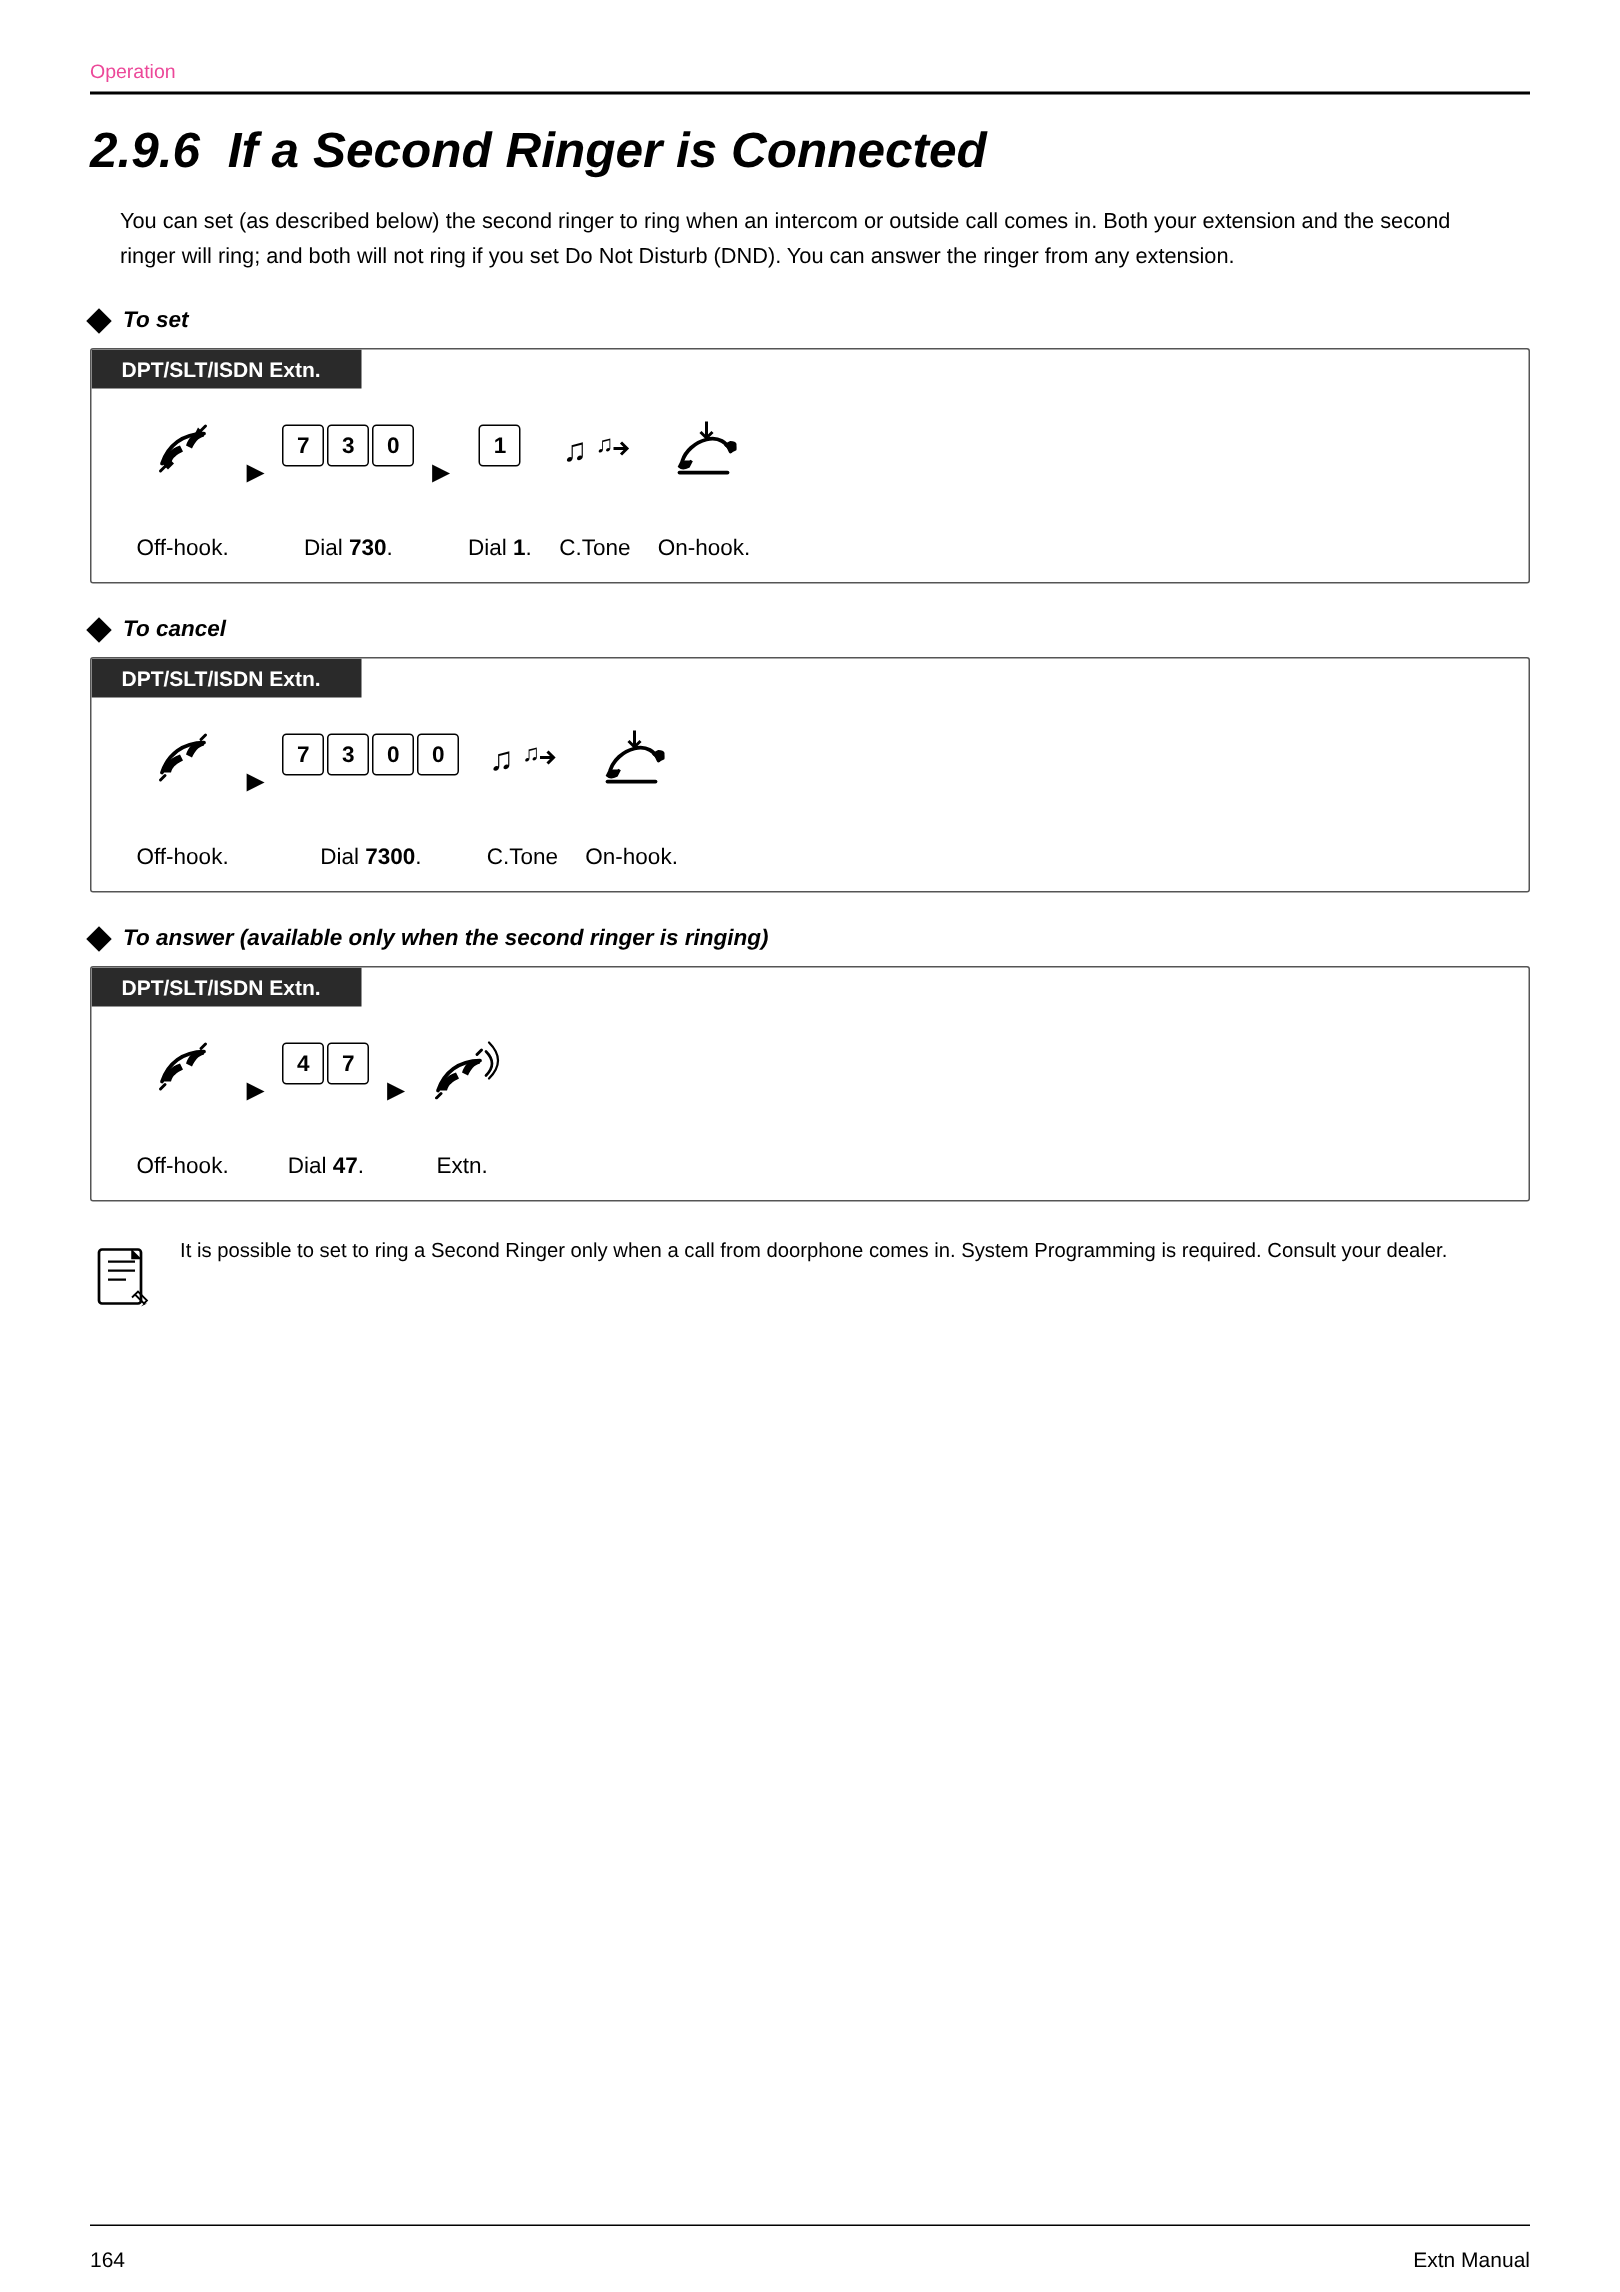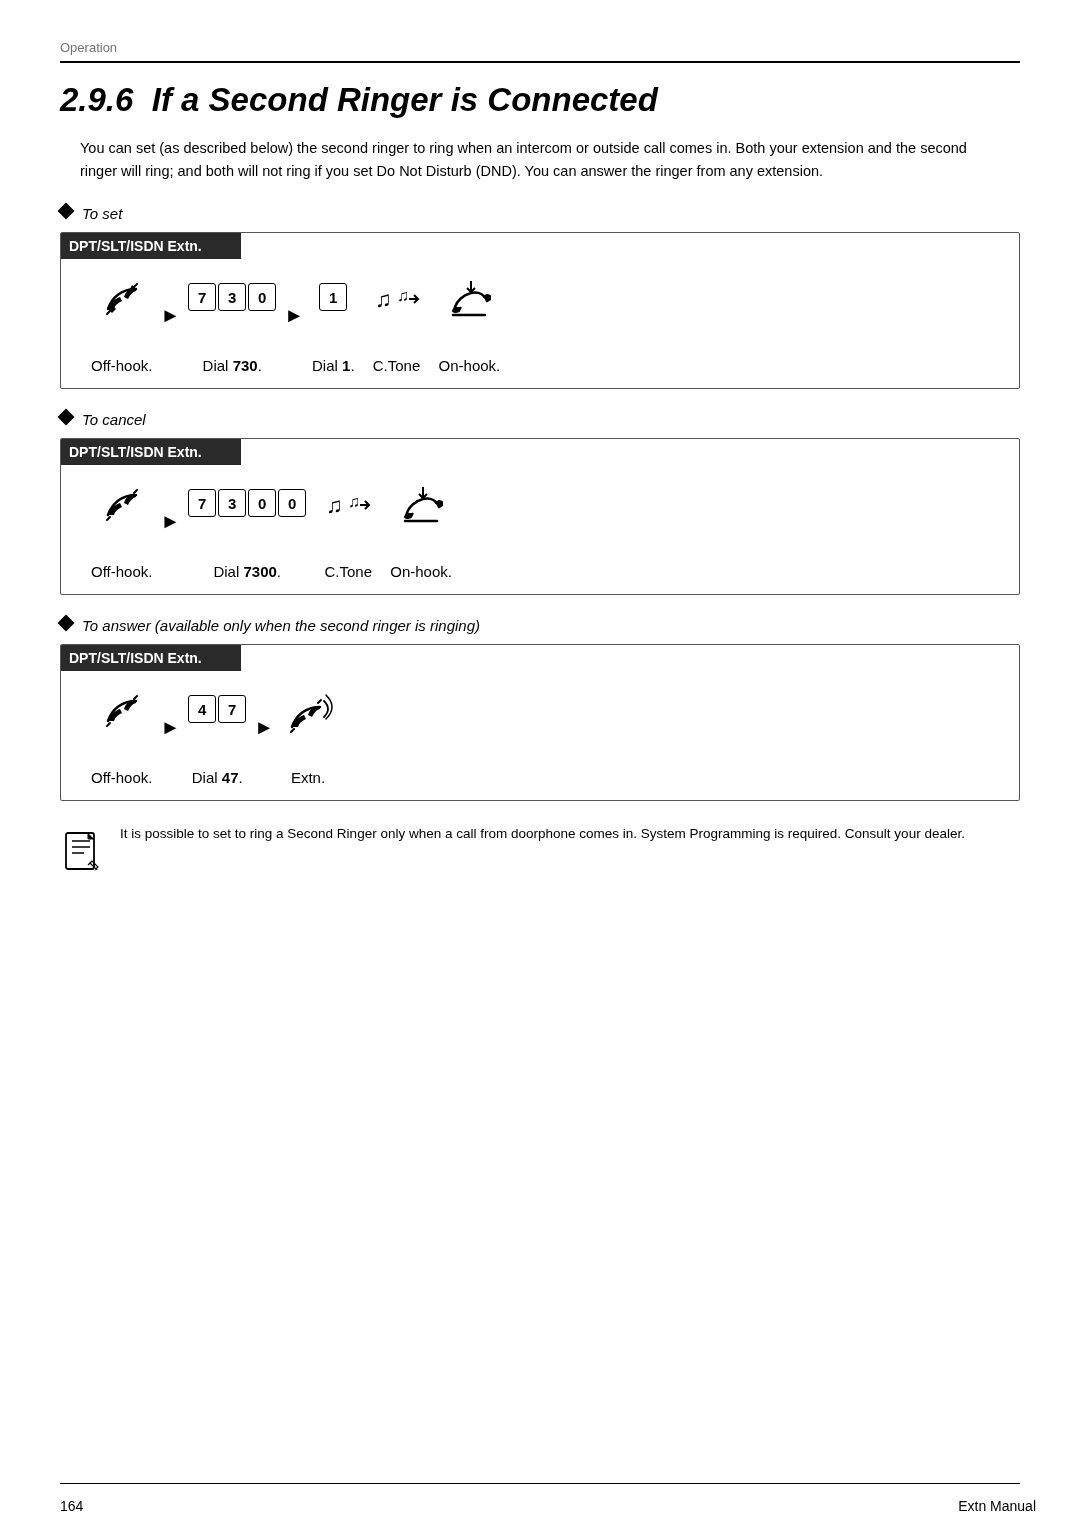--- a/index.html
+++ b/index.html
@@ -10,21 +10,21 @@
       font-family: Arial, Helvetica, sans-serif;
       font-size: 15px;
       color: #000;
       position: relative;
     }
     .page-container {
       padding: 40px 60px 60px 60px;
     }
     .top-label {
       font-size: 13px;
-      color: #737373;
+      color: #ec4899;
       margin-bottom: 6px;
     }
     .top-rule {
       border: none;
       border-top: 2px solid #000;
       margin-bottom: 18px;
     }
     .section-title {
       font-size: 33px;
       font-weight: bold;
@@ -33,24 +33,25 @@
     }
     .intro-text {
       font-size: 14.5px;
       line-height: 1.6;
       margin-bottom: 22px;
       max-width: 900px;
       margin-left: 20px;
     }
     .subsection-label {
       font-size: 15px;
-      font-weight: normal;
+      font-weight: bold;
       font-style: italic;
       margin-bottom: 10px;
       display: flex;
+      align-items: center;
       gap: 6px;
     }
     .diamond {
       display: inline-block;
       width: 12px;
       height: 12px;
       background: #000;
       transform: rotate(45deg);
       margin-right: 4px;
       flex-shrink: 0;
@@ -59,21 +60,21 @@
       border: 1.5px solid #555;
       border-radius: 2px;
       margin-bottom: 22px;
       overflow: hidden;
     }
     .diagram-header {
       background: #2a2a2a;
       color: #fff;
       font-size: 14px;
       font-weight: bold;
-      padding: 5px 8px;
+      padding: 5px 20px;
       display: inline-block;
       min-width: 180px;
     }
     .diagram-content {
       padding: 18px 30px 14px 30px;
       display: flex;
       align-items: center;
       gap: 0;
     }
     .step-icon {
@@ -143,21 +144,21 @@
       border-top: 1.5px solid #000;
       position: absolute;
       bottom: 44px;
       left: 60px;
       right: 60px;
     }
     .bottom-bar {
       position: absolute;
       bottom: 14px;
       left: 60px;
-      right: 44px;
+      right: 60px;
       display: flex;
       justify-content: space-between;
       align-items: center;
       font-size: 14px;
     }
     .page-number {
       font-weight: normal;
     }
     .manual-label {
       font-weight: normal;

